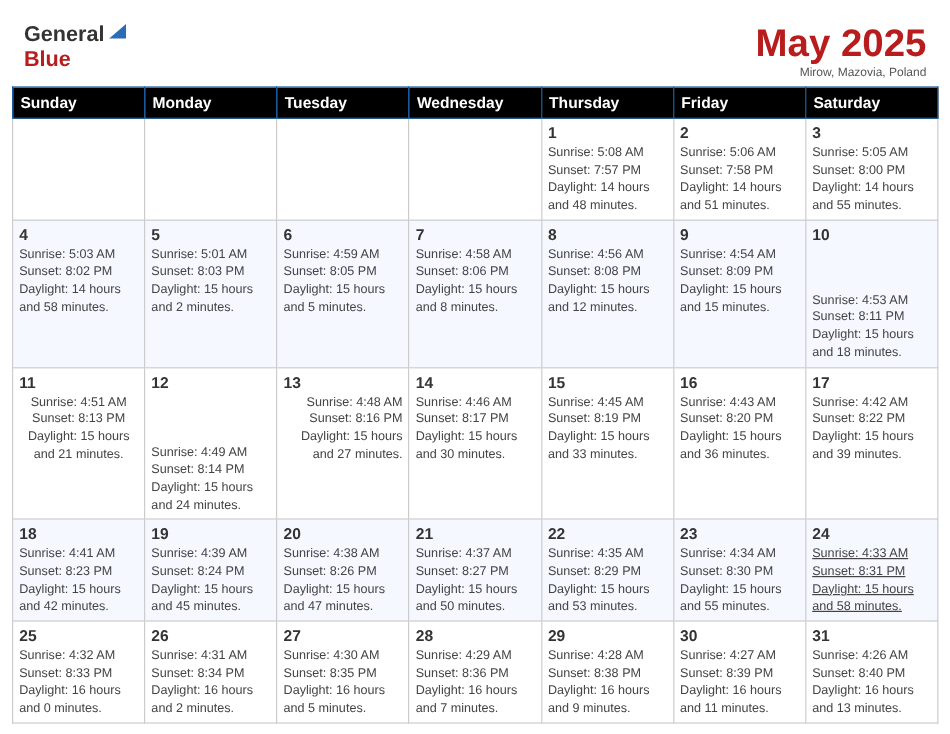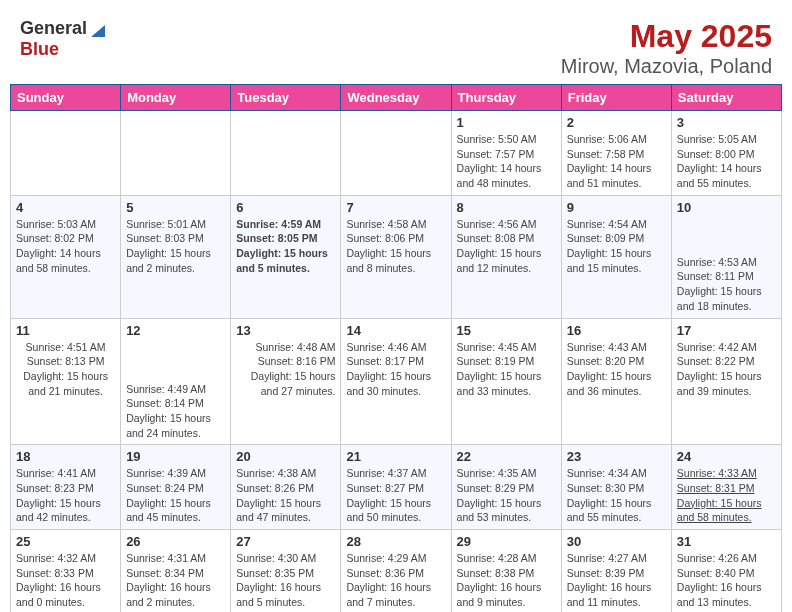--- a/index.html
+++ b/index.html
@@ -16,41 +16,41 @@
       align-items: flex-start;
       padding: 8px 10px 6px 10px;
     }
     .logo {
       display: flex;
       flex-direction: column;
       align-items: flex-start;
     }
     .logo-text-row {
       display: flex;
-      align-items: flex-end;
+      align-items: flex-start;
     }
     .title-section {
       text-align: right;
     }
     .month-year {
       font-size: 32px;
       font-weight: bold;
       color: #b91c1c;
     }
     .location {
-      font-size: 20px;
+      font-size: 10px;
       color: #555;
     }
     .calendar {
       width: 100%;
       border-collapse: collapse;
       border: 1px solid #ccc;
     }
     .calendar th {
-      background-color: #ec4899;
+      background-color: #000000;
       color: #fff;
       text-align: left;
       padding: 5px 6px;
       font-size: 13px;
       font-weight: bold;
       border: 1px solid #1a5a9a;
     }
     .calendar td {
       vertical-align: top;
       border: 1px solid #ccc;
@@ -112,21 +112,21 @@
       </tr>
   </thead>
   <tbody id="calendar-body">
   <tr>
         <td class="empty-cell"></td>
         <td class="empty-cell"></td>
         <td class="empty-cell"></td>
         <td class="empty-cell"></td>
         <td>
           <div class="day-number">1</div>
-          <div class="day-info" style="white-space: pre-line;">Sunrise: 5:50 AM
+          <div class="day-info" style="white-space: pre-line;">Sunrise: 5:08 AM
 Sunset: 7:57 PM
 Daylight: 14 hours
 and 48 minutes.</div>
         </td>
         <td>
           <div class="day-number">2</div>
           <div class="day-info" style="white-space: pre-line;">Sunrise: 5:06 AM
 Sunset: 7:58 PM
 Daylight: 14 hours
 and 51 minutes.</div>
@@ -149,21 +149,21 @@
         </td>
         <td>
           <div class="day-number">5</div>
           <div class="day-info" style="white-space: pre-line;">Sunrise: 5:01 AM
 Sunset: 8:03 PM
 Daylight: 15 hours
 and 2 minutes.</div>
         </td>
         <td>
           <div class="day-number">6</div>
-          <div class="day-info" style="white-space: pre-line; font-weight: bold;">Sunrise: 4:59 AM
+          <div class="day-info" style="white-space: pre-line;">Sunrise: 4:59 AM
 Sunset: 8:05 PM
 Daylight: 15 hours
 and 5 minutes.</div>
         </td>
         <td>
           <div class="day-number">7</div>
           <div class="day-info" style="white-space: pre-line;">Sunrise: 4:58 AM
 Sunset: 8:06 PM
 Daylight: 15 hours
 and 8 minutes.</div>

